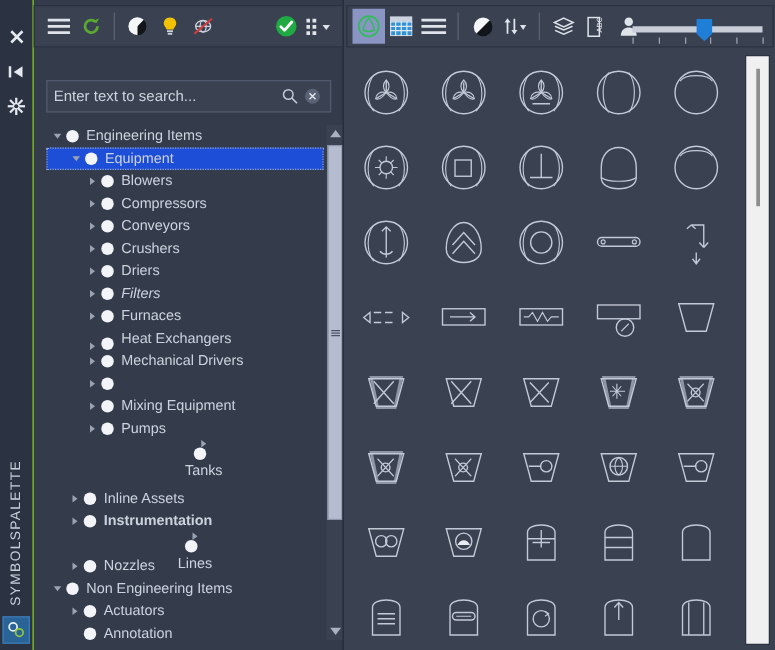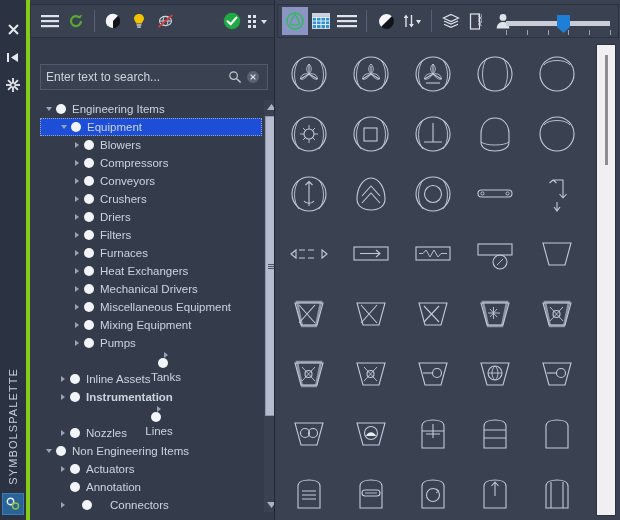--- a/index.html
+++ b/index.html
@@ -33,21 +33,21 @@
   .rail-bottom-btn {
     width: 22px; height: 22px; margin-bottom: 5px;
     background: #2a6496; border: 1px solid #3c7bb5;
     display: flex; align-items: center; justify-content: center;
   }
 
   
   .tree-panel {
     position: absolute; left: 26px; top: 0; width: 248px; height: 520px;
     background: #343c4c;
-    border-left: 4px solid #84cc16;
+    border-left: 1px solid #84cc16;
   }
   .tp-toolbar {
     position: absolute; left: 0; top: 4px; width: 248px; height: 34px;
     background: #3a4252; border: 1px solid #2b3241;
     display: flex; align-items: center; padding: 0 6px;
   }
   .tb-btn {
     width: 26px; height: 26px; display: flex; align-items: center; justify-content: center;
     color: #dfe3ea; flex: none;
   }
@@ -314,54 +314,53 @@
             <span class="tdot"></span>
             <span class="tlabel">Crushers</span>
           </div>
           <div class="tnode" style="padding-left: 30px;">
             <span class="tw">
               <span class="arrow-r"></span>
             </span>
             <span class="tdot"></span>
             <span class="tlabel">Driers</span>
           </div>
-          <div class="tnode" style="padding-left: 30px;">
+          <div class="tnode" style="padding-left: 30px; font-style: italic;">
             <span class="tw">
               <span class="arrow-r"></span>
             </span>
             <span class="tdot"></span>
             <span class="tlabel">Filters</span>
           </div>
           <div class="tnode" style="padding-left: 30px;">
             <span class="tw">
               <span class="arrow-r"></span>
             </span>
             <span class="tdot"></span>
             <span class="tlabel">Furnaces</span>
           </div>
-          <div class="tnode" style="padding-left: 30px;">
+          <div class="tnode" style="padding-left: 30px; align-items: flex-end;">
             <span class="tw">
               <span class="arrow-r"></span>
             </span>
             <span class="tdot"></span>
             <span class="tlabel">Heat Exchangers</span>
           </div>
           <div class="tnode" style="padding-left: 30px;">
             <span class="tw">
               <span class="arrow-r"></span>
             </span>
             <span class="tdot"></span>
             <span class="tlabel">Mechanical Drivers</span>
           </div>
           <div class="tnode" style="padding-left: 30px;">
             <span class="tw">
               <span class="arrow-r"></span>
             </span>
             <span class="tdot"></span>
-            <span class="tlabel">Miscellaneous Equipment</span>
           </div>
           <div class="tnode" style="padding-left: 30px;">
             <span class="tw">
               <span class="arrow-r"></span>
             </span>
             <span class="tdot"></span>
             <span class="tlabel">Mixing Equipment</span>
           </div>
           <div class="tnode" style="padding-left: 30px;">
             <span class="tw">
@@ -370,21 +369,21 @@
             <span class="tdot"></span>
             <span class="tlabel">Pumps</span>
           </div>
           <div class="tnode" style="padding-left: 30px; flex-direction: column;">
             <span class="tw">
               <span class="arrow-r"></span>
             </span>
             <span class="tdot"></span>
             <span class="tlabel">Tanks</span>
           </div>
-          <div class="tnode" style="padding-left: 16px;">
+          <div class="tnode" style="padding-left: 16px; margin-top: 20px;">
             <span class="tw">
               <span class="arrow-r"></span>
             </span>
             <span class="tdot"></span>
             <span class="tlabel">Inline Assets</span>
           </div>
           <div class="tnode" style="padding-left: 16px; font-weight: bold;">
             <span class="tw">
               <span class="arrow-r"></span>
             </span>

